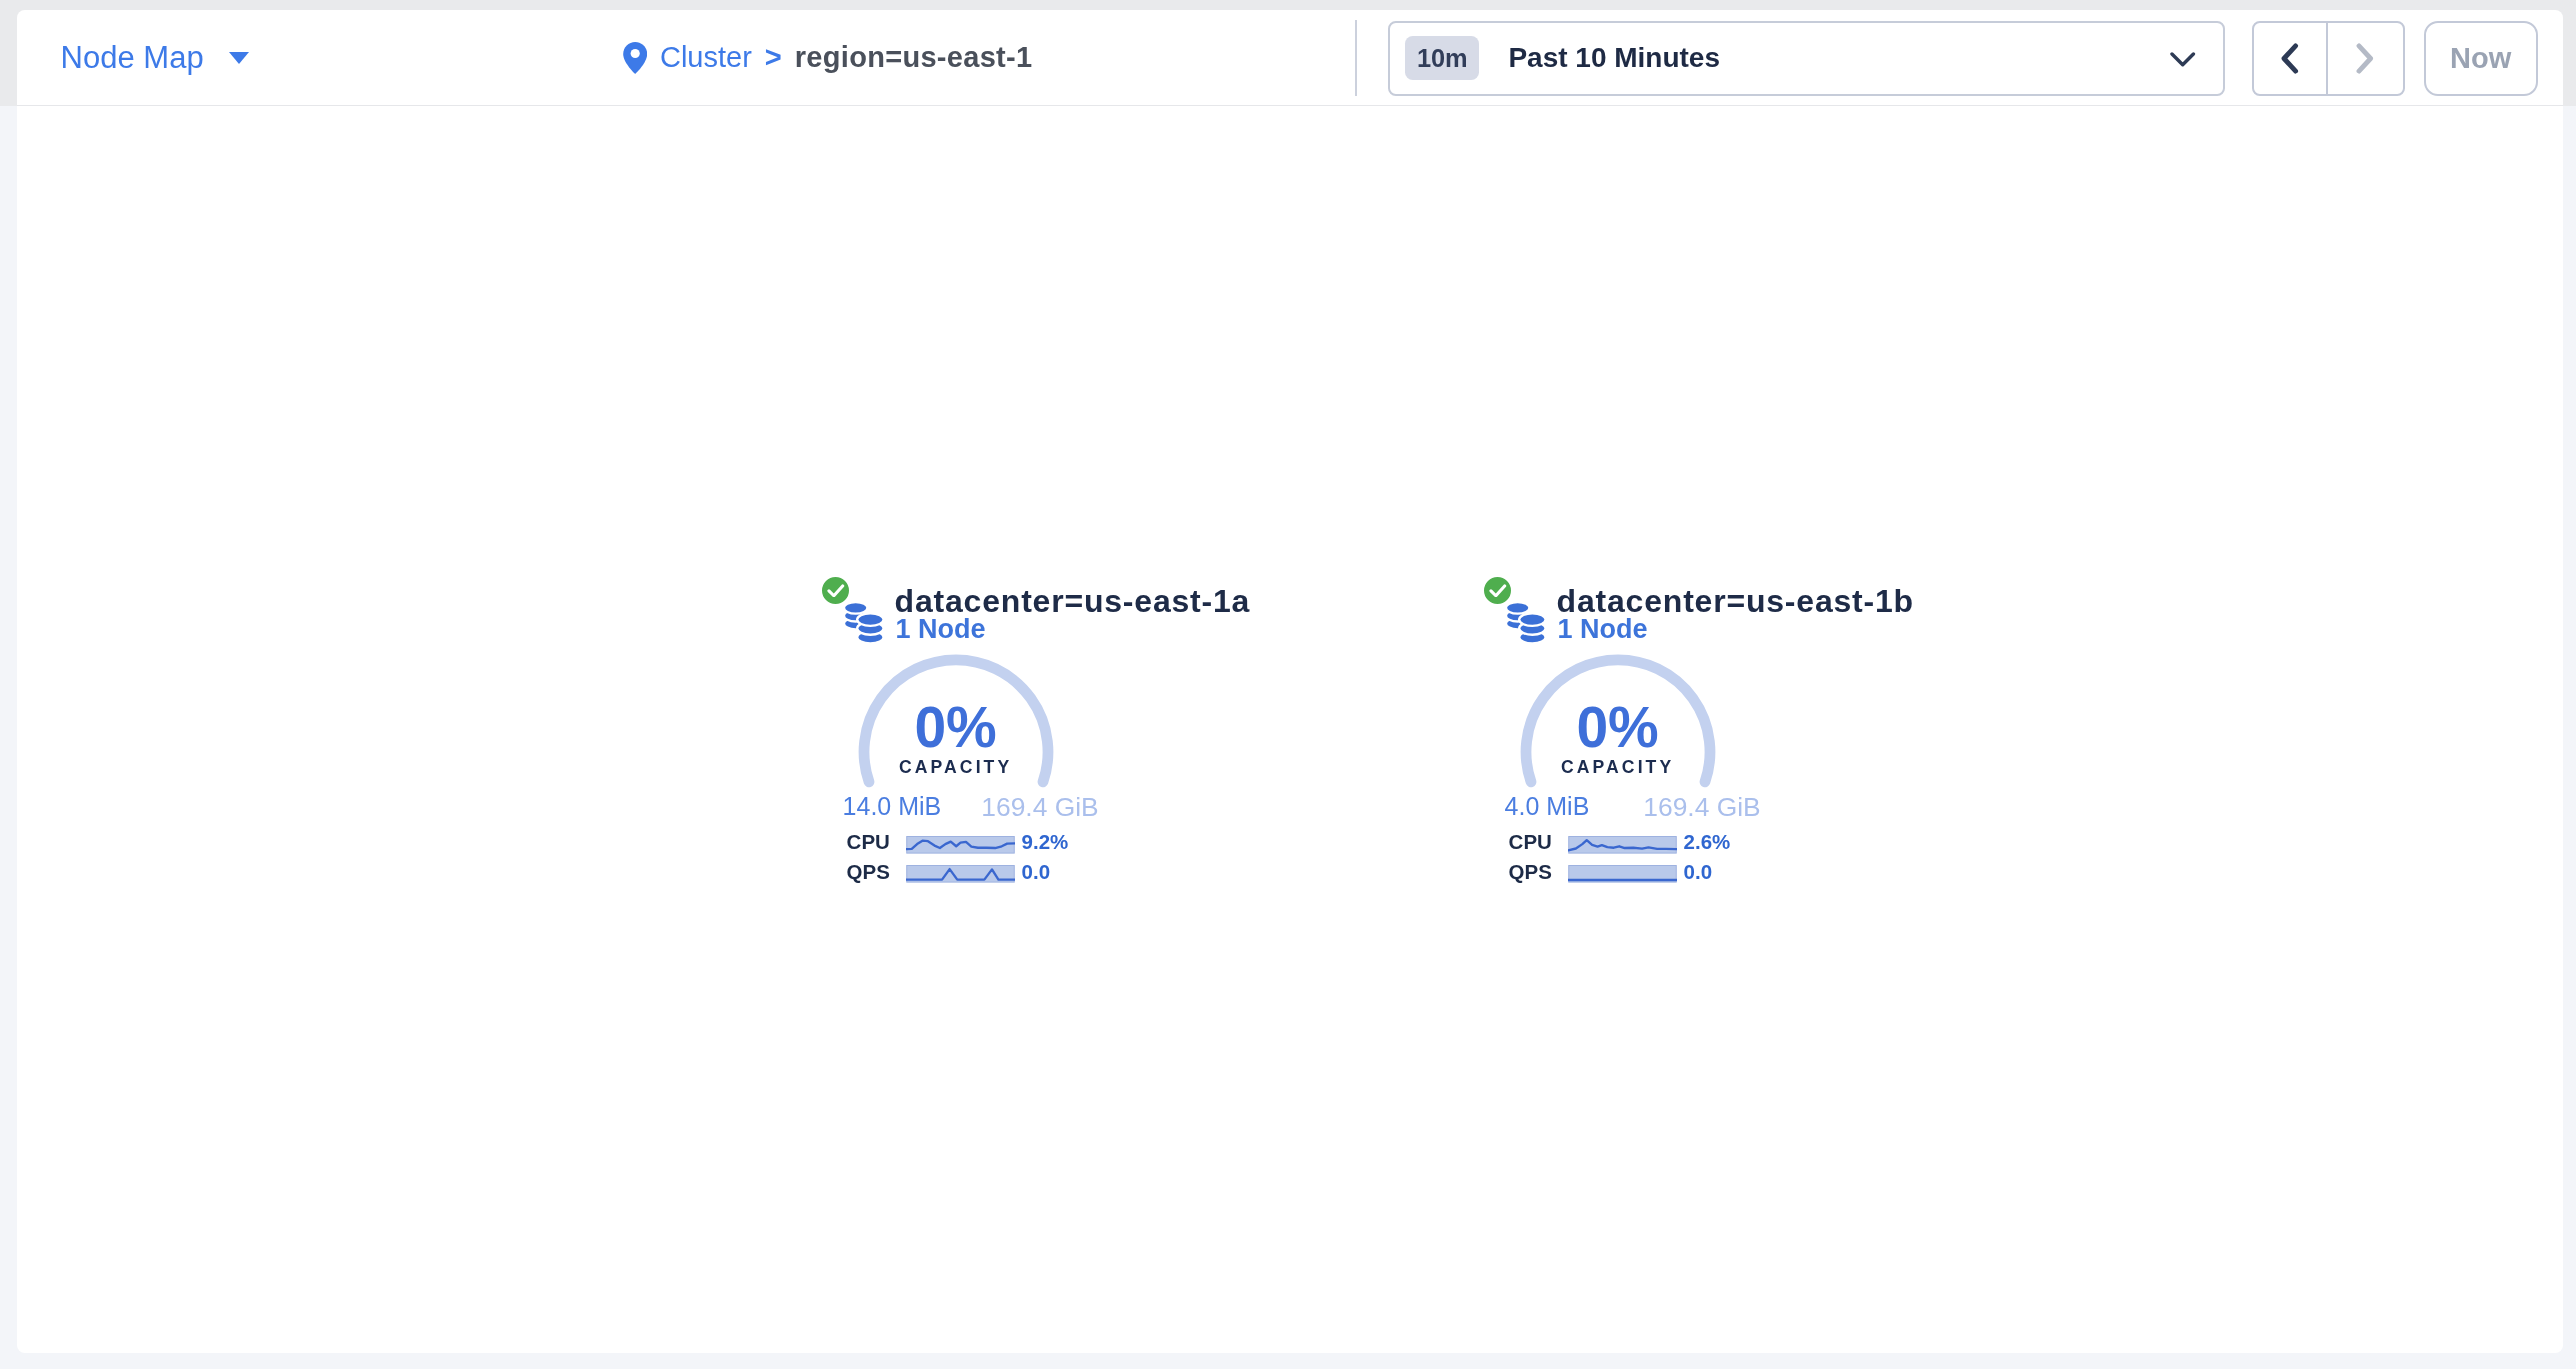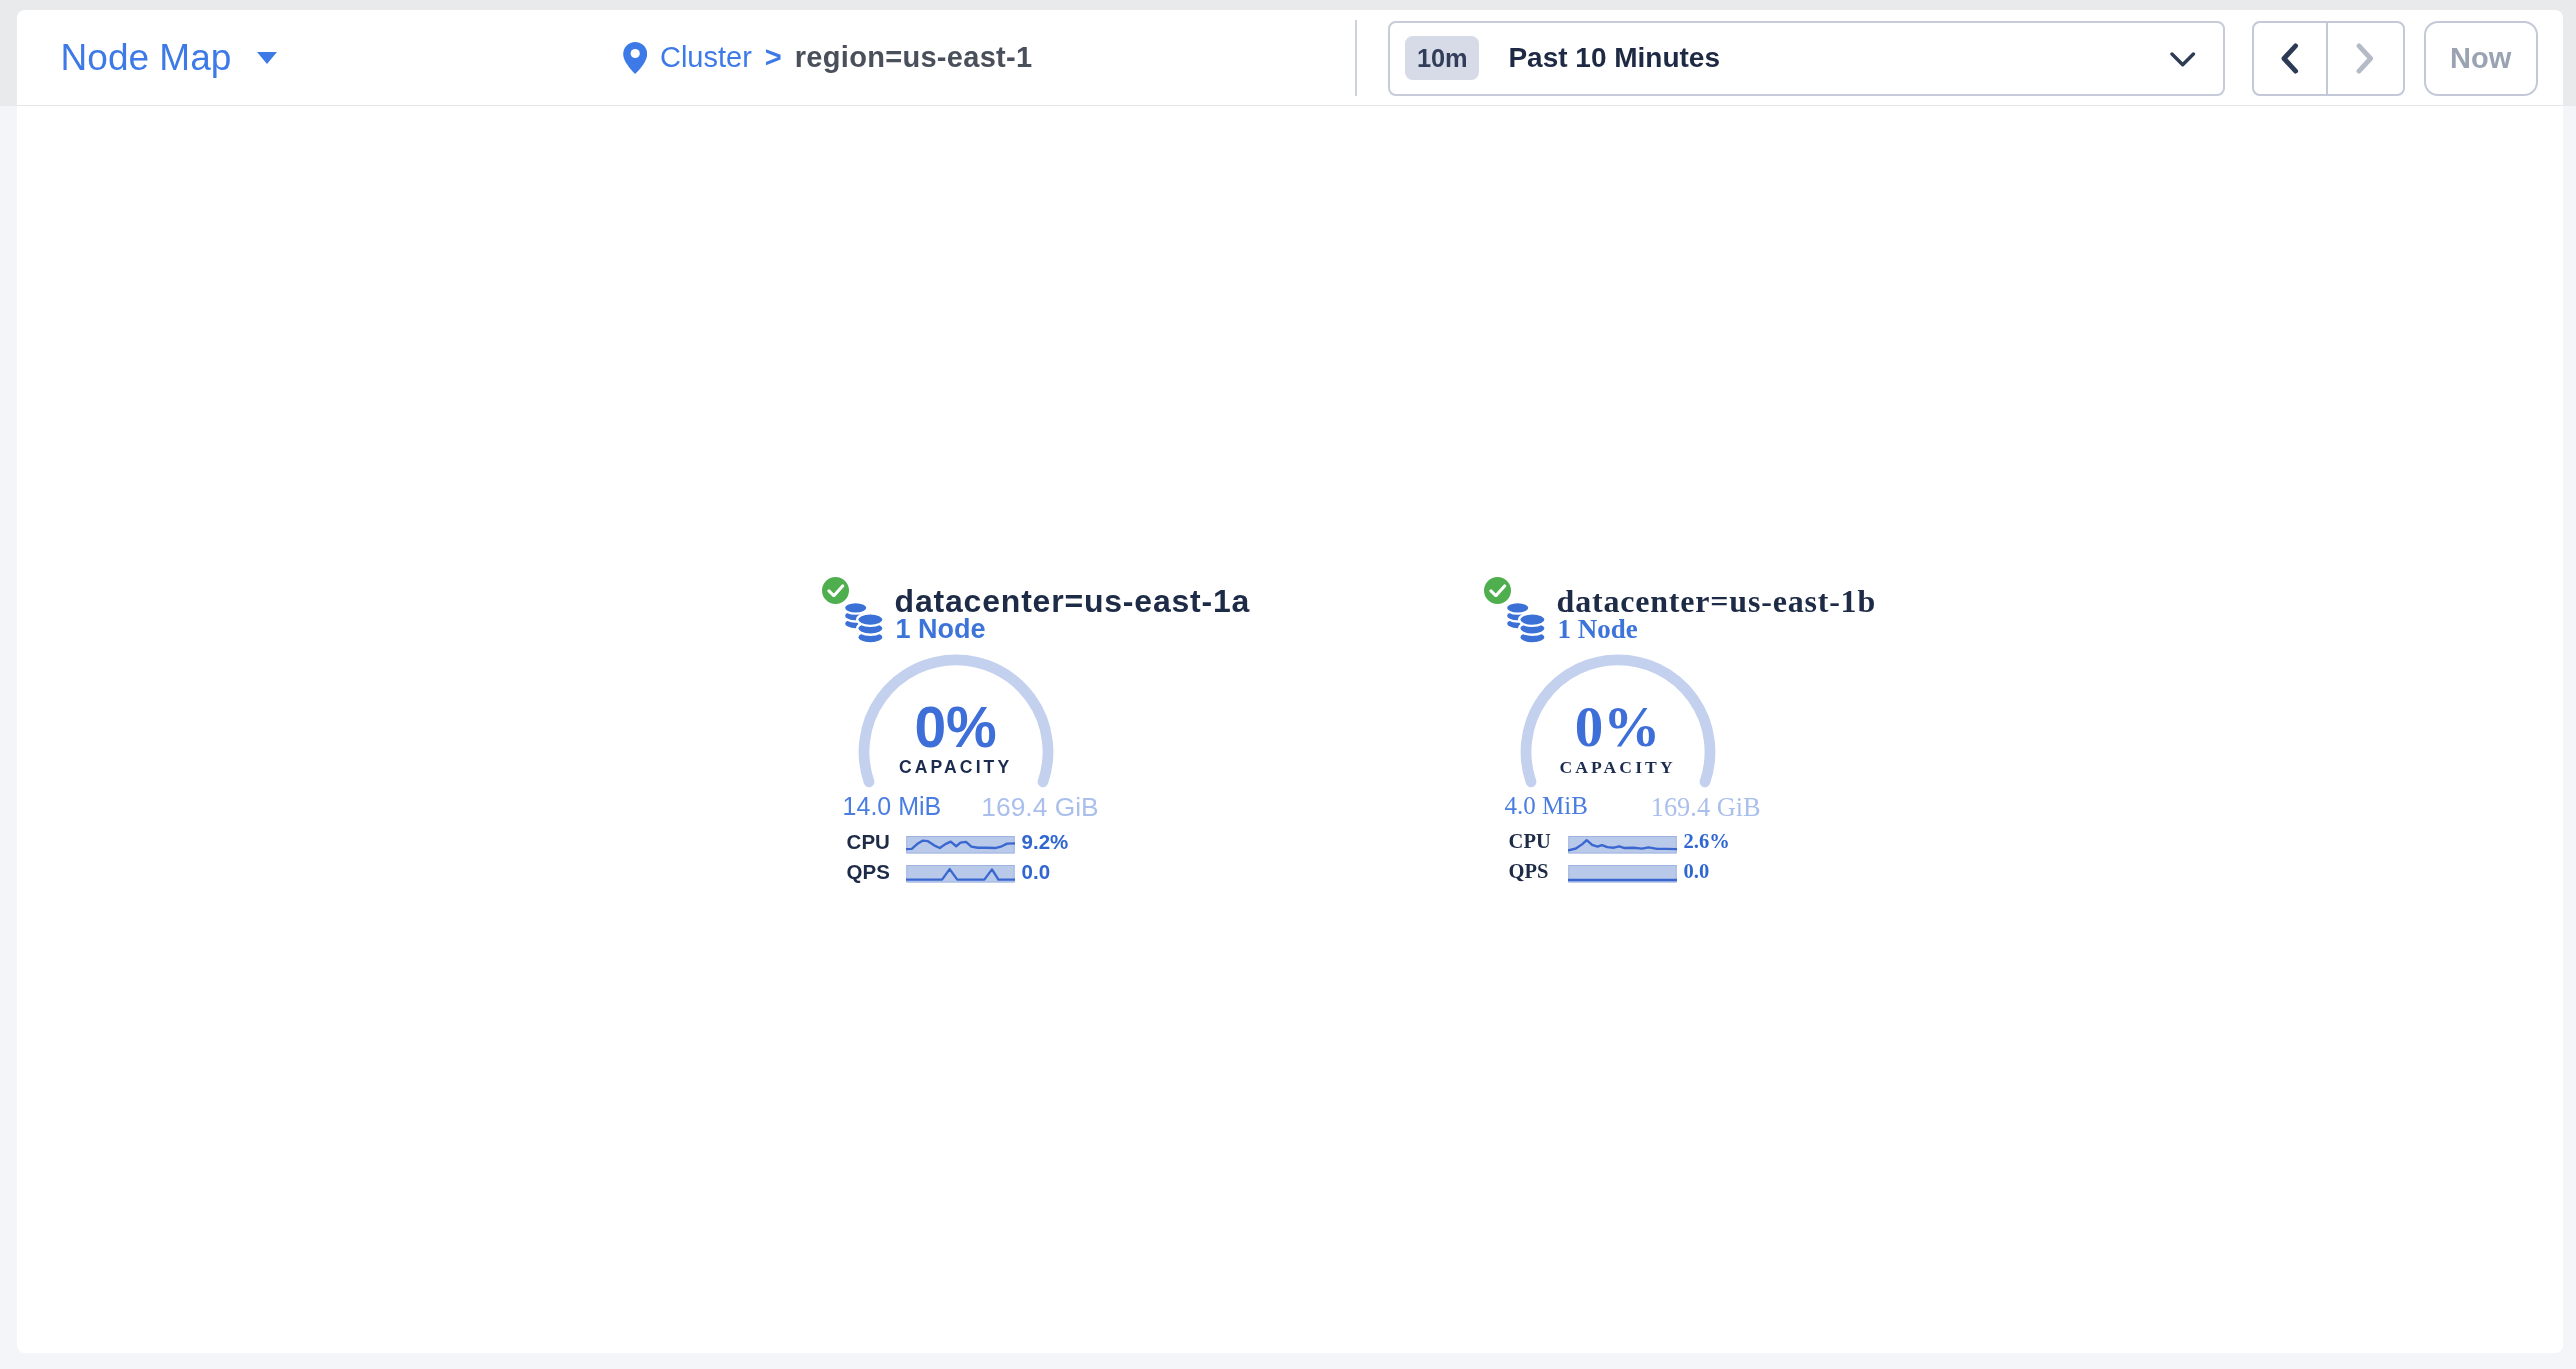--- a/index.html
+++ b/index.html
@@ -14,21 +14,21 @@
 
   
   .header-panel {
     position:absolute; left:16.6px; top:9.8px; width:2546px; height:96px;
     background:#ffffff; border-radius:7.8px 7.8px 0 0; border-bottom:1px solid #e6e7ea;
   }
   .view-selector {
     position:absolute; left:44px; top:0; height:96px;
     display:flex; align-items:center; gap:25.4px; cursor:pointer;
   }
-  .view-selector .vs-label { font-size:37px; color:#3d7ae8; }
+  .view-selector .vs-label { font-size:31px; color:#3d7ae8; }
   .caret-down {
     width:0; height:0; border-left:10.8px solid transparent; border-right:10.8px solid transparent;
     border-top:12.7px solid #3d7ae8;
   }
   .breadcrumb {
     position:absolute; left:606px; top:0; height:96px;
     display:flex; align-items:center; gap:13px;
   }
   .crumb-link { font-size:29px; color:#3d7ae8; cursor:pointer; }
   .crumb-sep  { font-size:29px; font-weight:700; color:#3d7ae8; }
@@ -61,21 +61,21 @@
     font-size:29px; font-weight:700; color:#9aa3b3; cursor:default;
   }
 
   
   .map-panel {
     position:absolute; left:16.6px; top:106px; width:2546px; height:1247px;
     background:#ffffff; border-radius:0 0 7.8px 7.8px;
   }
   .locality-card { position:absolute; width:293px; height:323px; cursor:pointer; }
   .card-a { left:795px; top:469px; }
-  .card-b { left:1457px; top:469px;font-family:Liberation Serif, serif; }
+  .card-b { left:1457px; top:469px; }
 
   .health-check {
     position:absolute; left:8.8px; top:0; width:31px; height:31px; border-radius:50%;
     background:#4fae4e; border:2.9px solid #ffffff;
     display:flex; align-items:center; justify-content:center;
   }
   .dc-icon { position:absolute; left:30px; top:22.5px; }
   .loc-title { position:absolute; left:83px; top:7.8px; font-size:32px; font-weight:700; color:#1e2b47; letter-spacing:0.8px; white-space:nowrap; }
   .loc-sub   { position:absolute; left:84px; top:39px; font-size:27px; font-weight:700; color:#3d74da; }
 

